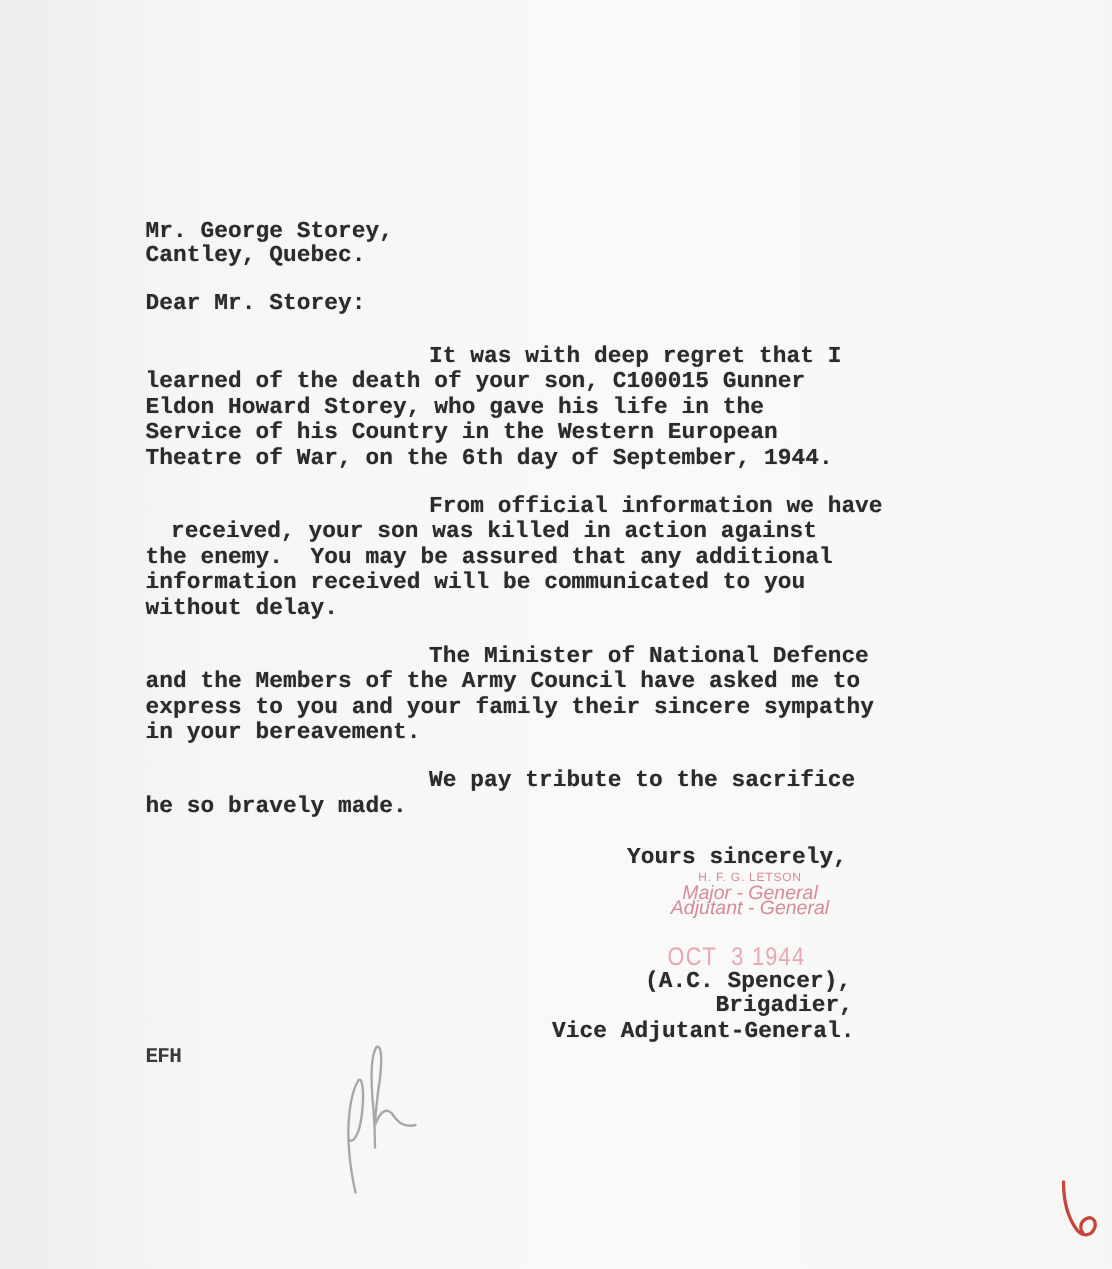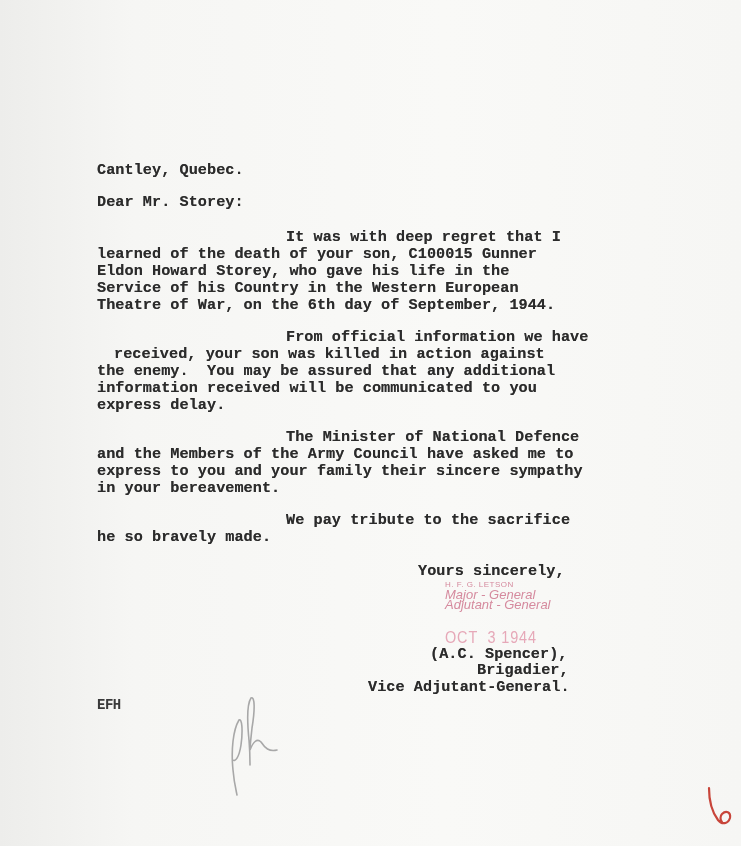--- a/index.html
+++ b/index.html
@@ -28,20 +28,21 @@
       white-space: pre;
       font-weight: bold;
       letter-spacing: 0.05px;
       color: #2b2b2b;
       text-shadow: 0 0 0.6px rgba(40,40,40,0.6);
     }
     .stamp {
       position: absolute;
       font-family: "Liberation Sans", sans-serif;
       color: #d58a9e;
+      text-align: center;
       white-space: pre;
     }
     .stamp-name { font-size: 8px; line-height: 10px; letter-spacing: 0.5px; }
     .stamp-small { font-size: 13px; line-height: 10px; font-style: italic; }
     .date-stamp {
       position: absolute;
       font-family: "Liberation Sans", sans-serif;
       color: #e6a8b8;
       font-size: 17px;
       letter-spacing: 1px;
@@ -57,38 +58,39 @@
       letter-spacing: -0.5px;
       filter: blur(0.4px);
     }
     svg.hand { position: absolute; }
   </style>
 </head>
 <body>
 
 <div class="page">
 
+  <div class="line" style="left:97px; top:146px;">Mr. George Storey,</div>
   <div class="line" style="left:97px; top:162px;">Cantley, Quebec.</div>
 
   <div class="line" style="left:97px; top:194px;text-align:center;">Dear Mr. Storey:</div>
 
   <div>
     <div class="line" style="left:286px; top:229px;">It was with deep regret that I</div>
     <div class="line" style="left:97px; top:246px;">learned of the death of your son, C100015 Gunner</div>
     <div class="line" style="left:97px; top:263px;">Eldon Howard Storey, who gave his life in the</div>
     <div class="line" style="left:97px; top:280px;">Service of his Country in the Western European</div>
     <div class="line" style="left:97px; top:297px;">Theatre of War, on the 6th day of September, 1944.</div>
   </div>
 
   <div>
     <div class="line" style="left:286px; top:329px;">From official information we have</div>
     <div class="line" style="left:114px; top:346px;">received, your son was killed in action against</div>
     <div class="line" style="left:97px; top:363px;">the enemy.  You may be assured that any additional</div>
     <div class="line" style="left:97px; top:380px;">information received will be communicated to you</div>
-    <div class="line" style="left:97px; top:397px;">express delay.</div>
+    <div class="line" style="left:97px; top:397px;">without delay.</div>
   </div>
 
   <div>
     <div class="line" style="left:286px; top:429px;">The Minister of National Defence</div>
     <div class="line" style="left:97px; top:446px;">and the Members of the Army Council have asked me to</div>
     <div class="line" style="left:97px; top:463px;">express to you and your family their sincere sympathy</div>
     <div class="line" style="left:97px; top:480px;">in your bereavement.</div>
   </div>
 
   <div>

